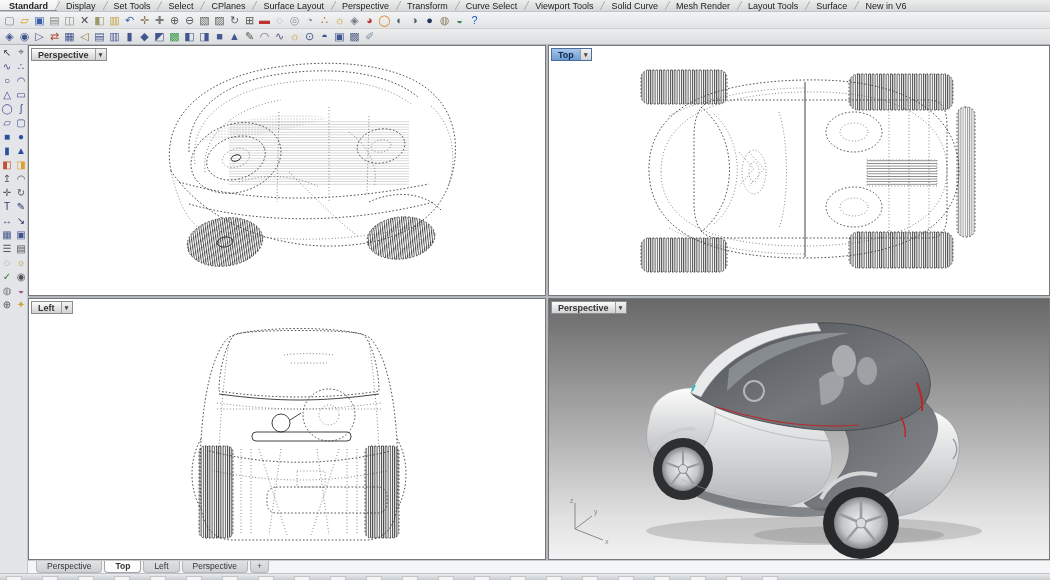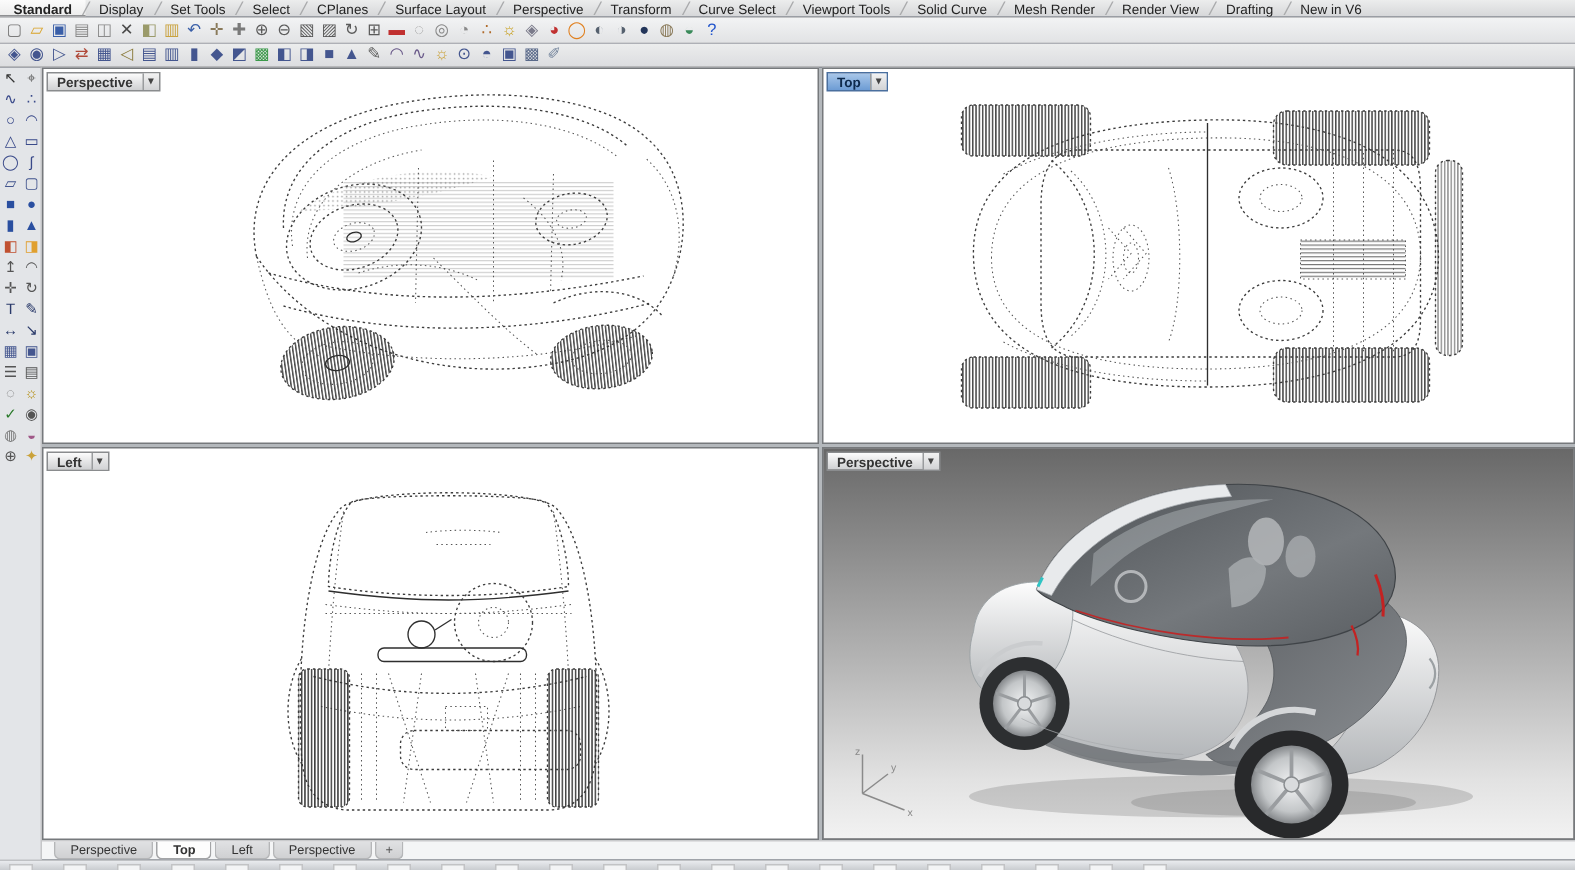--- a/index.html
+++ b/index.html
@@ -81,22 +81,22 @@
       <div class="mtab">Set Tools</div>
       <div class="mtab">Select</div>
       <div class="mtab">CPlanes</div>
       <div class="mtab">Surface Layout</div>
       <div class="mtab">Perspective</div>
       <div class="mtab">Transform</div>
       <div class="mtab">Curve Select</div>
       <div class="mtab">Viewport Tools</div>
       <div class="mtab">Solid Curve</div>
       <div class="mtab">Mesh Render</div>
-      <div class="mtab">Render View</div>
-      <div class="mtab">Drafting</div>
+      <div class="mtab">Layout Tools</div>
+      <div class="mtab">Surface</div>
       <div class="mtab">New in V6</div>
     </div>
   <div id="tbar1">
       <span class="ticon" style="color: rgb(122, 122, 122);">▢</span>
       <span class="ticon" style="color: rgb(217, 164, 43);">▱</span>
       <span class="ticon" style="color: rgb(58, 95, 168);">▣</span>
       <span class="ticon" style="color: rgb(138, 138, 138);">▤</span>
       <span class="ticon" style="color: rgb(138, 138, 138);">◫</span>
       <span class="ticon" style="color: rgb(74, 74, 74);">✕</span>
       <span class="ticon" style="color: rgb(154, 154, 106);">◧</span>

